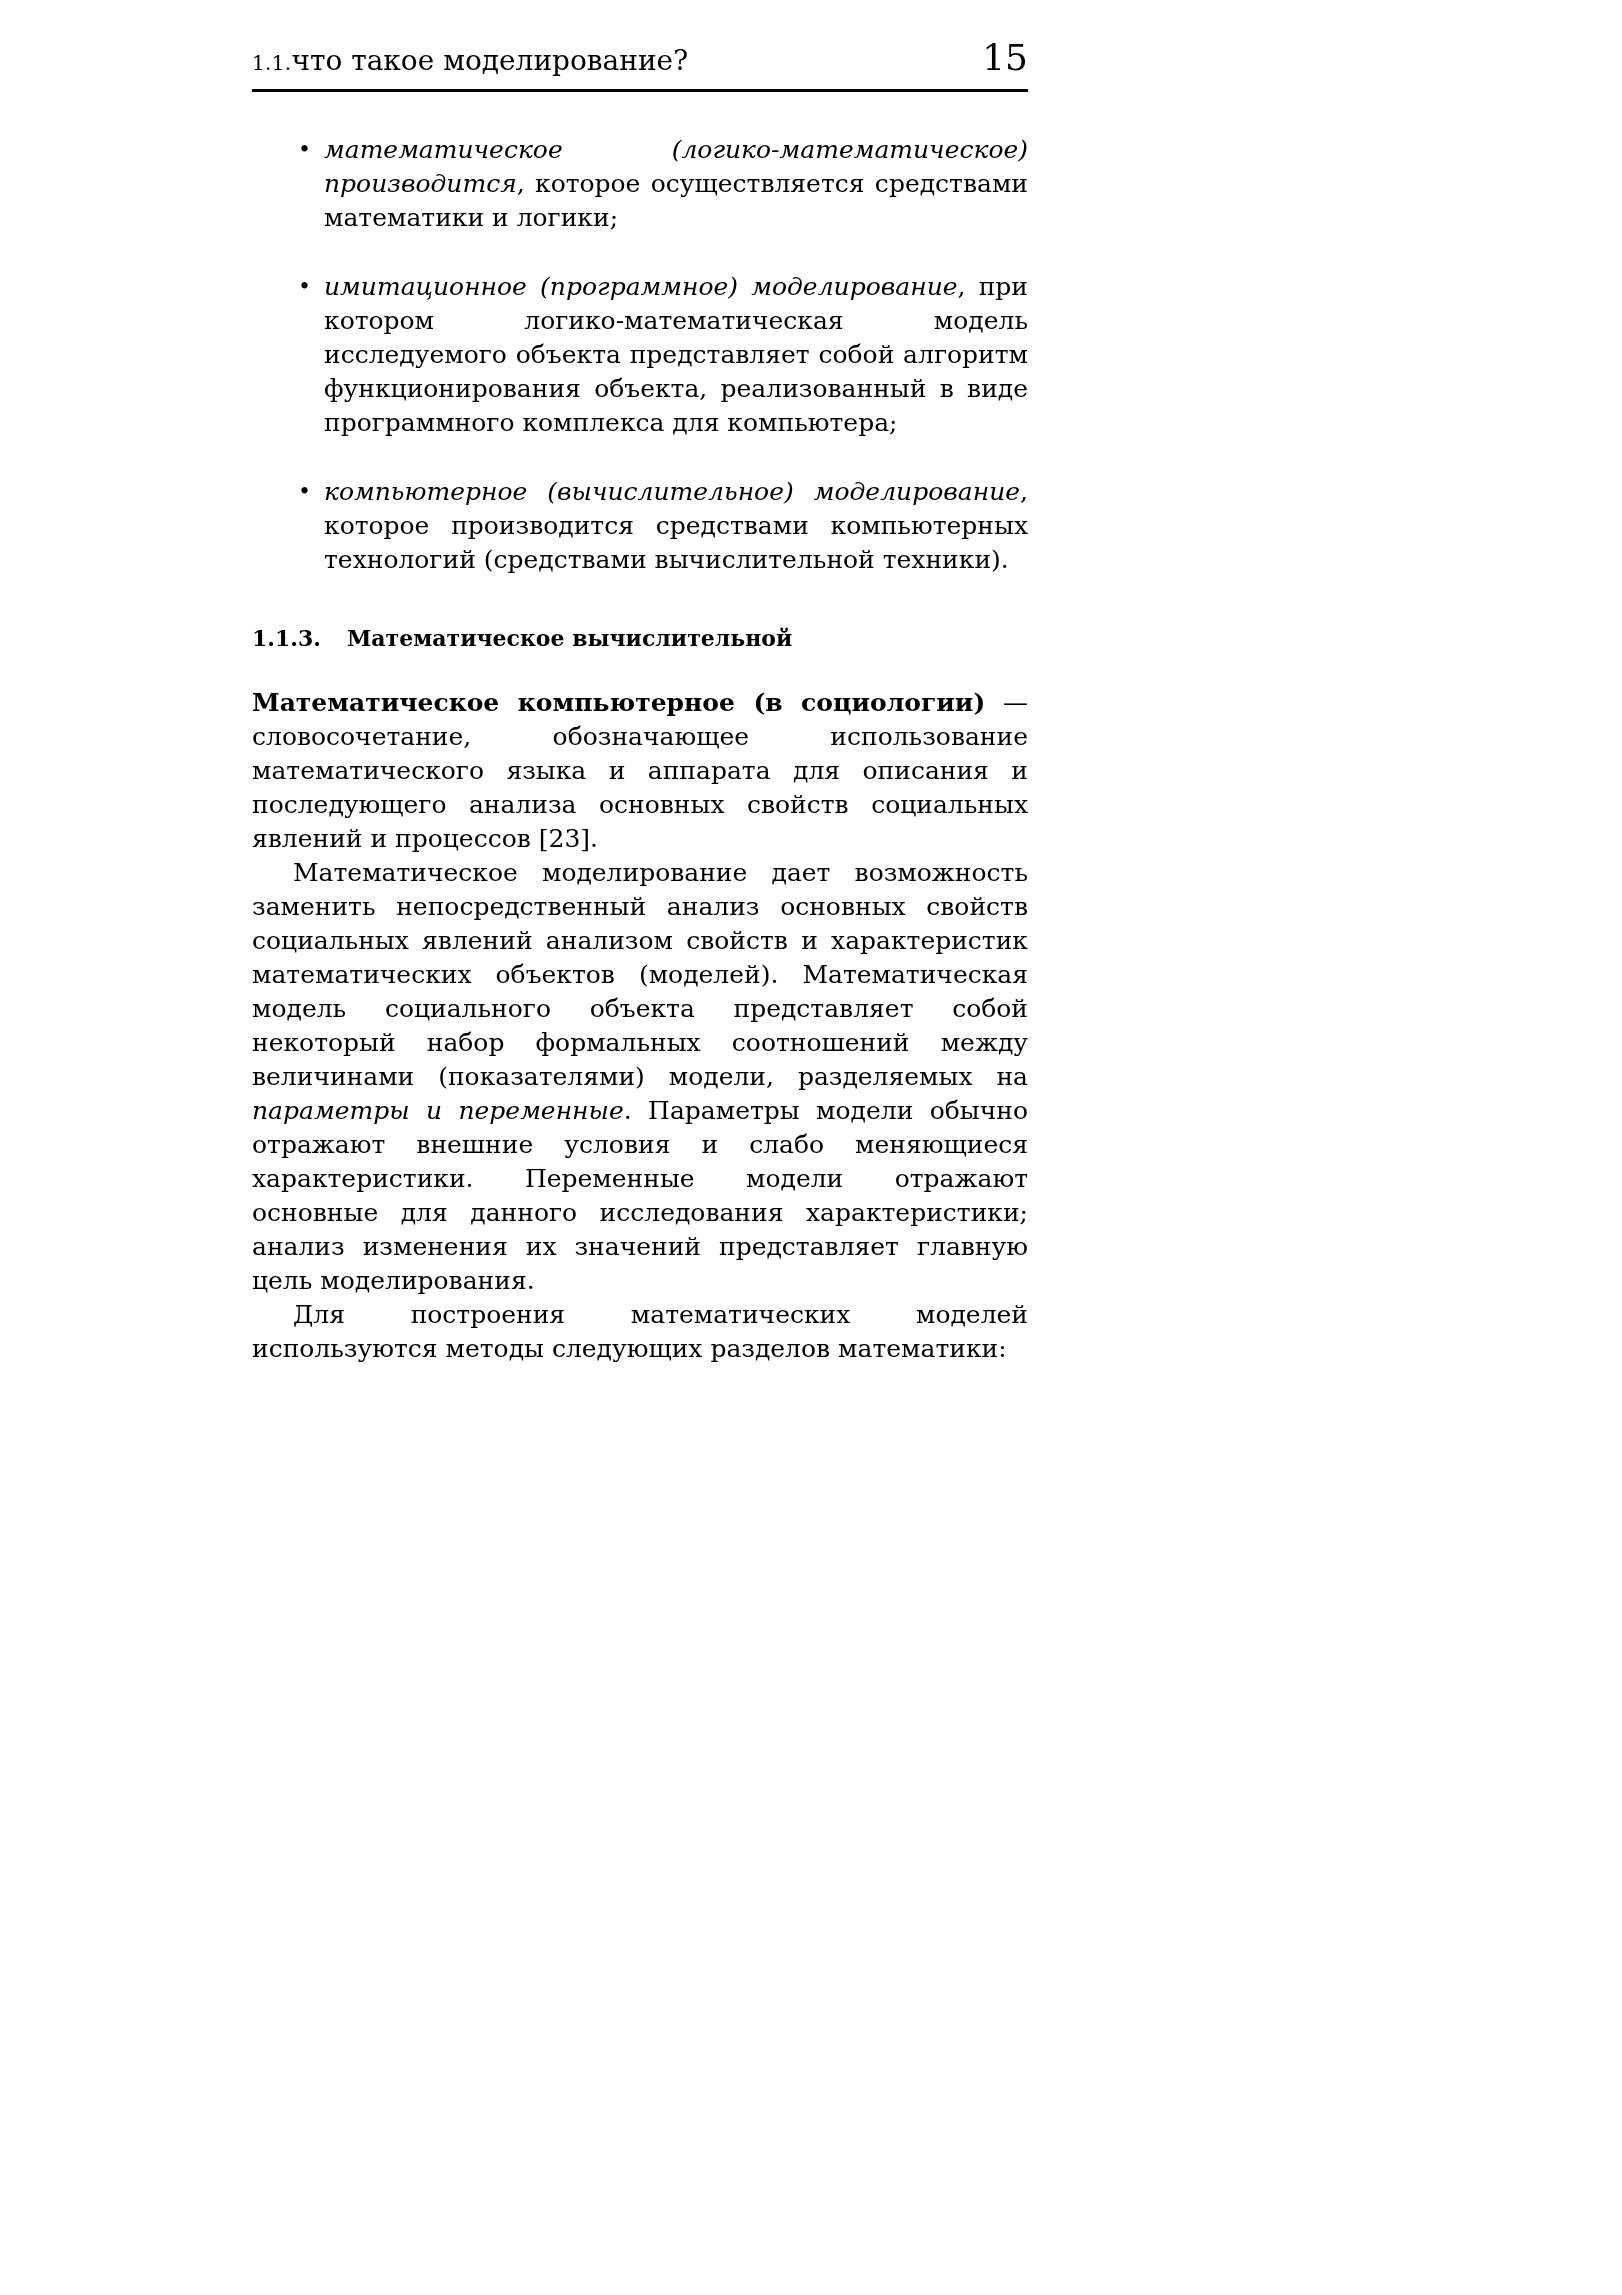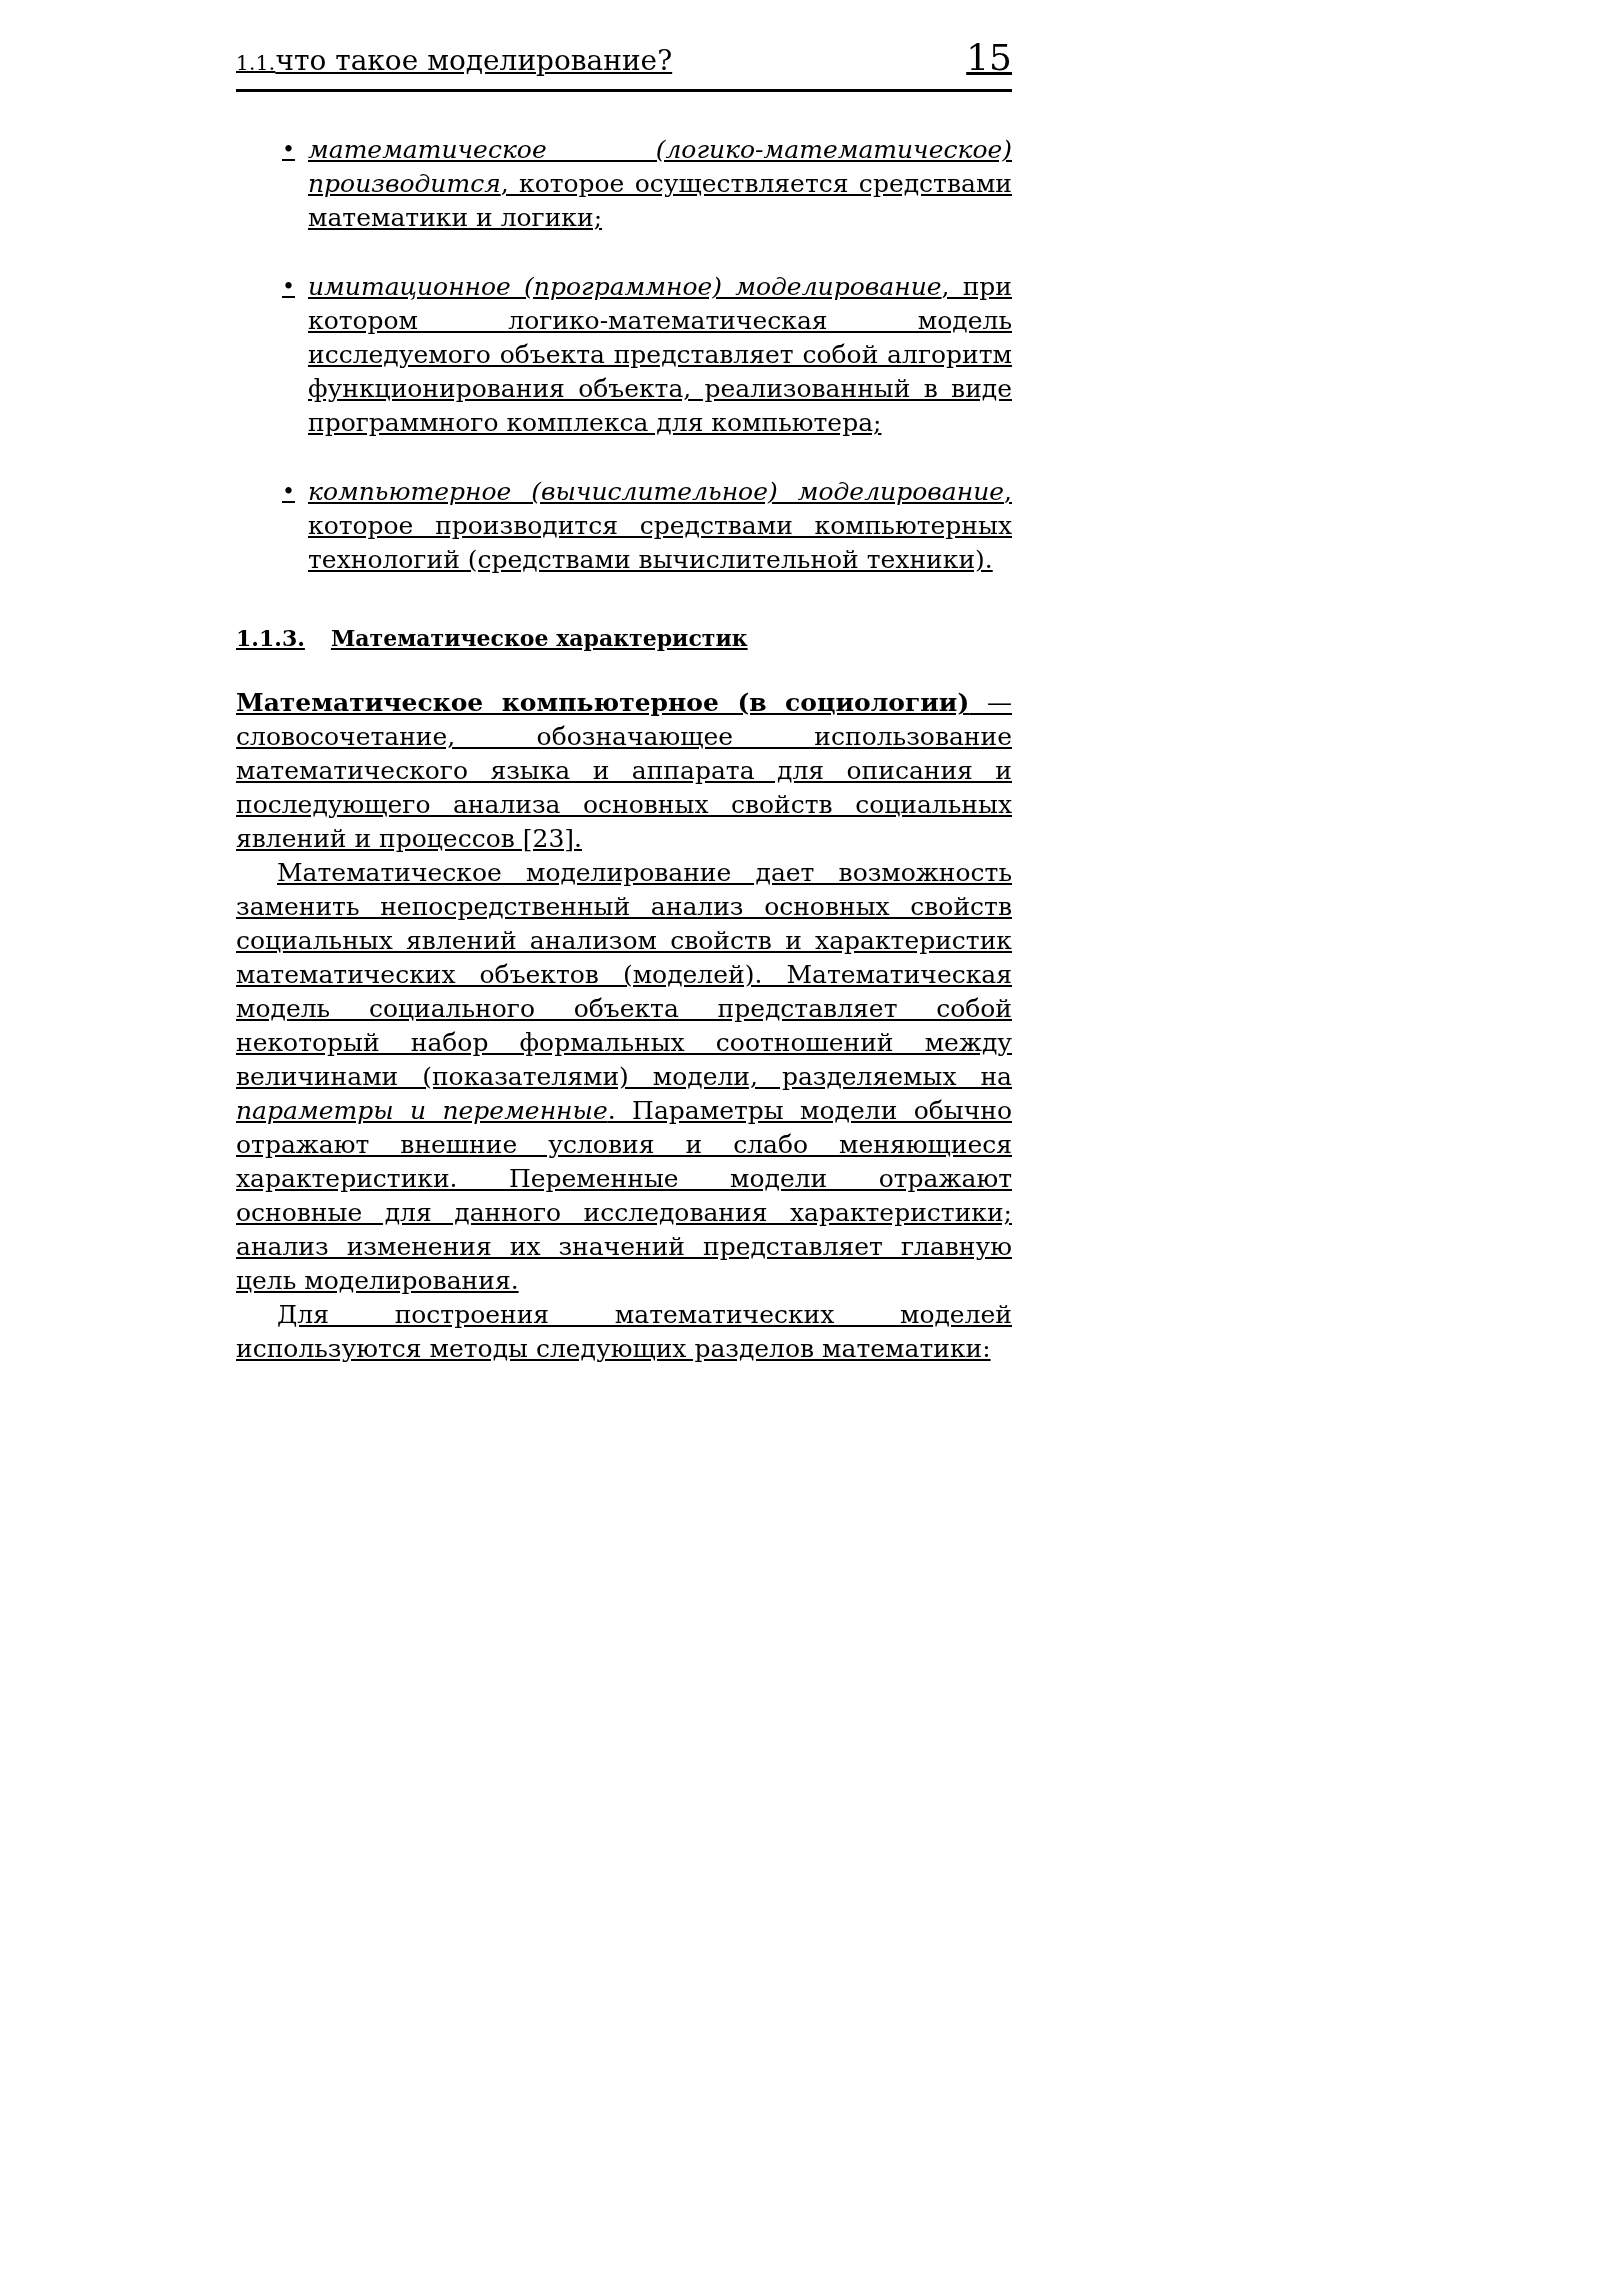--- a/index.html
+++ b/index.html
@@ -9,24 +9,23 @@
   }
   body {
     width: 1622px;
     height: 2295px;
     position: relative;
     color: #000000;
     font-family: "DejaVu Serif", "Liberation Serif", serif;
   }
   .page-content {
     position: absolute;
-    left: 236px;
+    left: 252px;
     top: 37px;
     width: 776px;
-    text-decoration: underline;
   }
 
   
   .running-head {
     display: flex;
     align-items: baseline;
     justify-content: space-between;
     margin-bottom: 10.5px;
   }
   .running-head-left {
@@ -135,21 +134,21 @@
       <div class="bullet-body">
         <span class="italic">компьютерное (вычислительное) моделирование</span><span>, которое производится средствами компьютерных технологий (средствами вычислительной техники).</span>
       </div>
     </div>
 
   </div>
 
 
   <div class="section-heading">
     <span class="section-heading-number">1.1.3.</span>
-    <span>Математическое характеристик</span>
+    <span>Математическое вычислительной</span>
   </div>
 
   <p class="paragraph body-text">
     <span class="bold">Математическое компьютерное (в социологии)</span><span> — словосочетание, обозначающее использование математического языка и аппарата для описания и последующего анализа основных свойств социальных явлений и процессов [23].</span>
   </p>
 
   <p class="paragraph body-text indent-first">
     <span>Математическое моделирование дает возможность заменить непосредственный анализ основных свойств социальных явлений анализом свойств и характеристик математических объектов (моделей). Математическая модель социального объекта представляет собой некоторый набор формальных соотношений между величинами (показателями) модели, разделяемых на </span><span class="italic">параметры и переменные</span><span>. Параметры модели обычно отражают внешние условия и слабо меняющиеся характеристики. Переменные модели отражают основные для данного исследования характеристики; анализ изменения их значений представляет главную цель моделирования.</span>
   </p>
 

